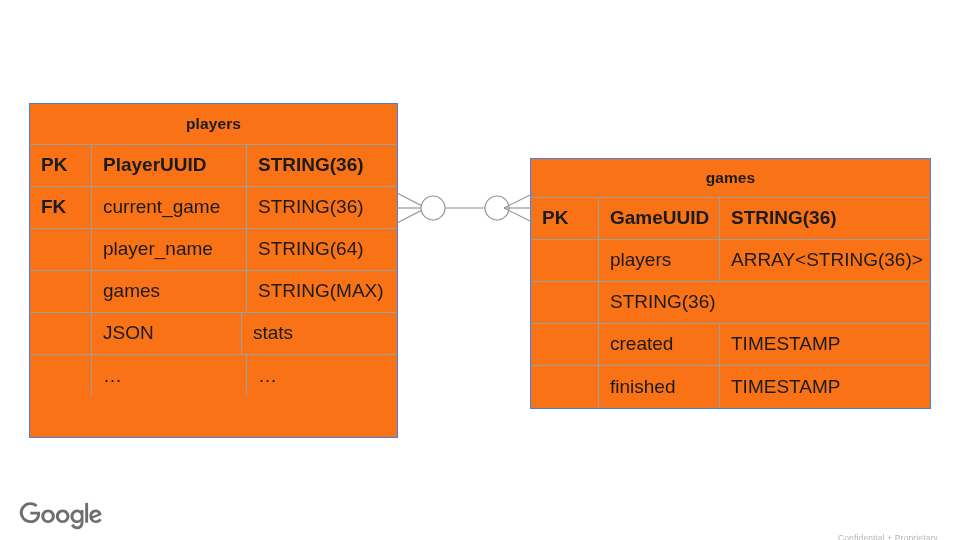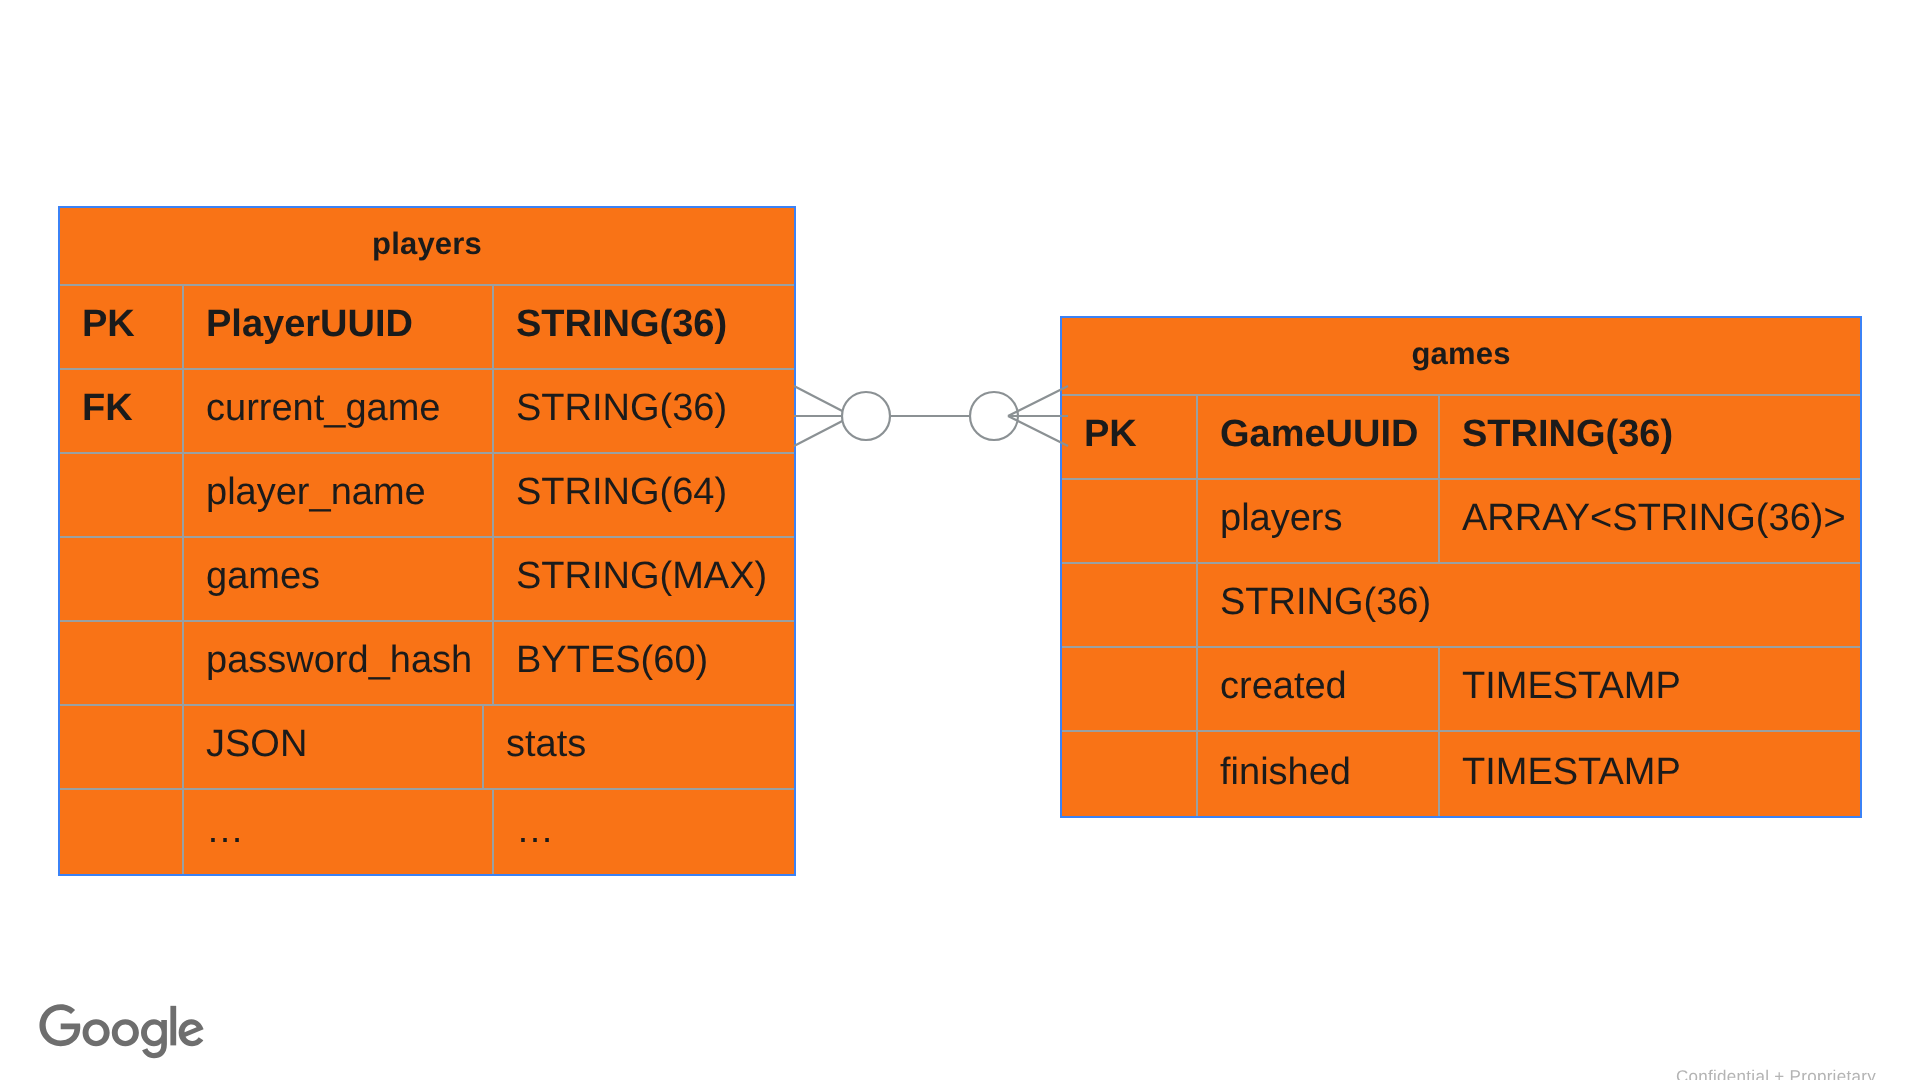--- a/index.html
+++ b/index.html
@@ -164,25 +164,20 @@
       <div class="cell cell-field">player_name</div>
       <div class="cell cell-type">STRING(64)</div>
     </div>
 
     <div class="entity-row">
       <div class="cell cell-key"></div>
       <div class="cell cell-field">games</div>
       <div class="cell cell-type">STRING(MAX)</div>
     </div>
 
-    <div class="entity-row">
-      <div class="cell cell-key"></div>
-      <div class="cell cell-field">password_hash</div>
-      <div class="cell cell-type">BYTES(60)</div>
-    </div>
 
     <div class="entity-row">
       <div class="cell cell-key"></div>
       <div class="cell cell-type">JSON</div>
       <div class="cell cell-field">stats</div>
     </div>
 
     <div class="entity-row">
       <div class="cell cell-key"></div>
       <div class="cell cell-field">…</div>

